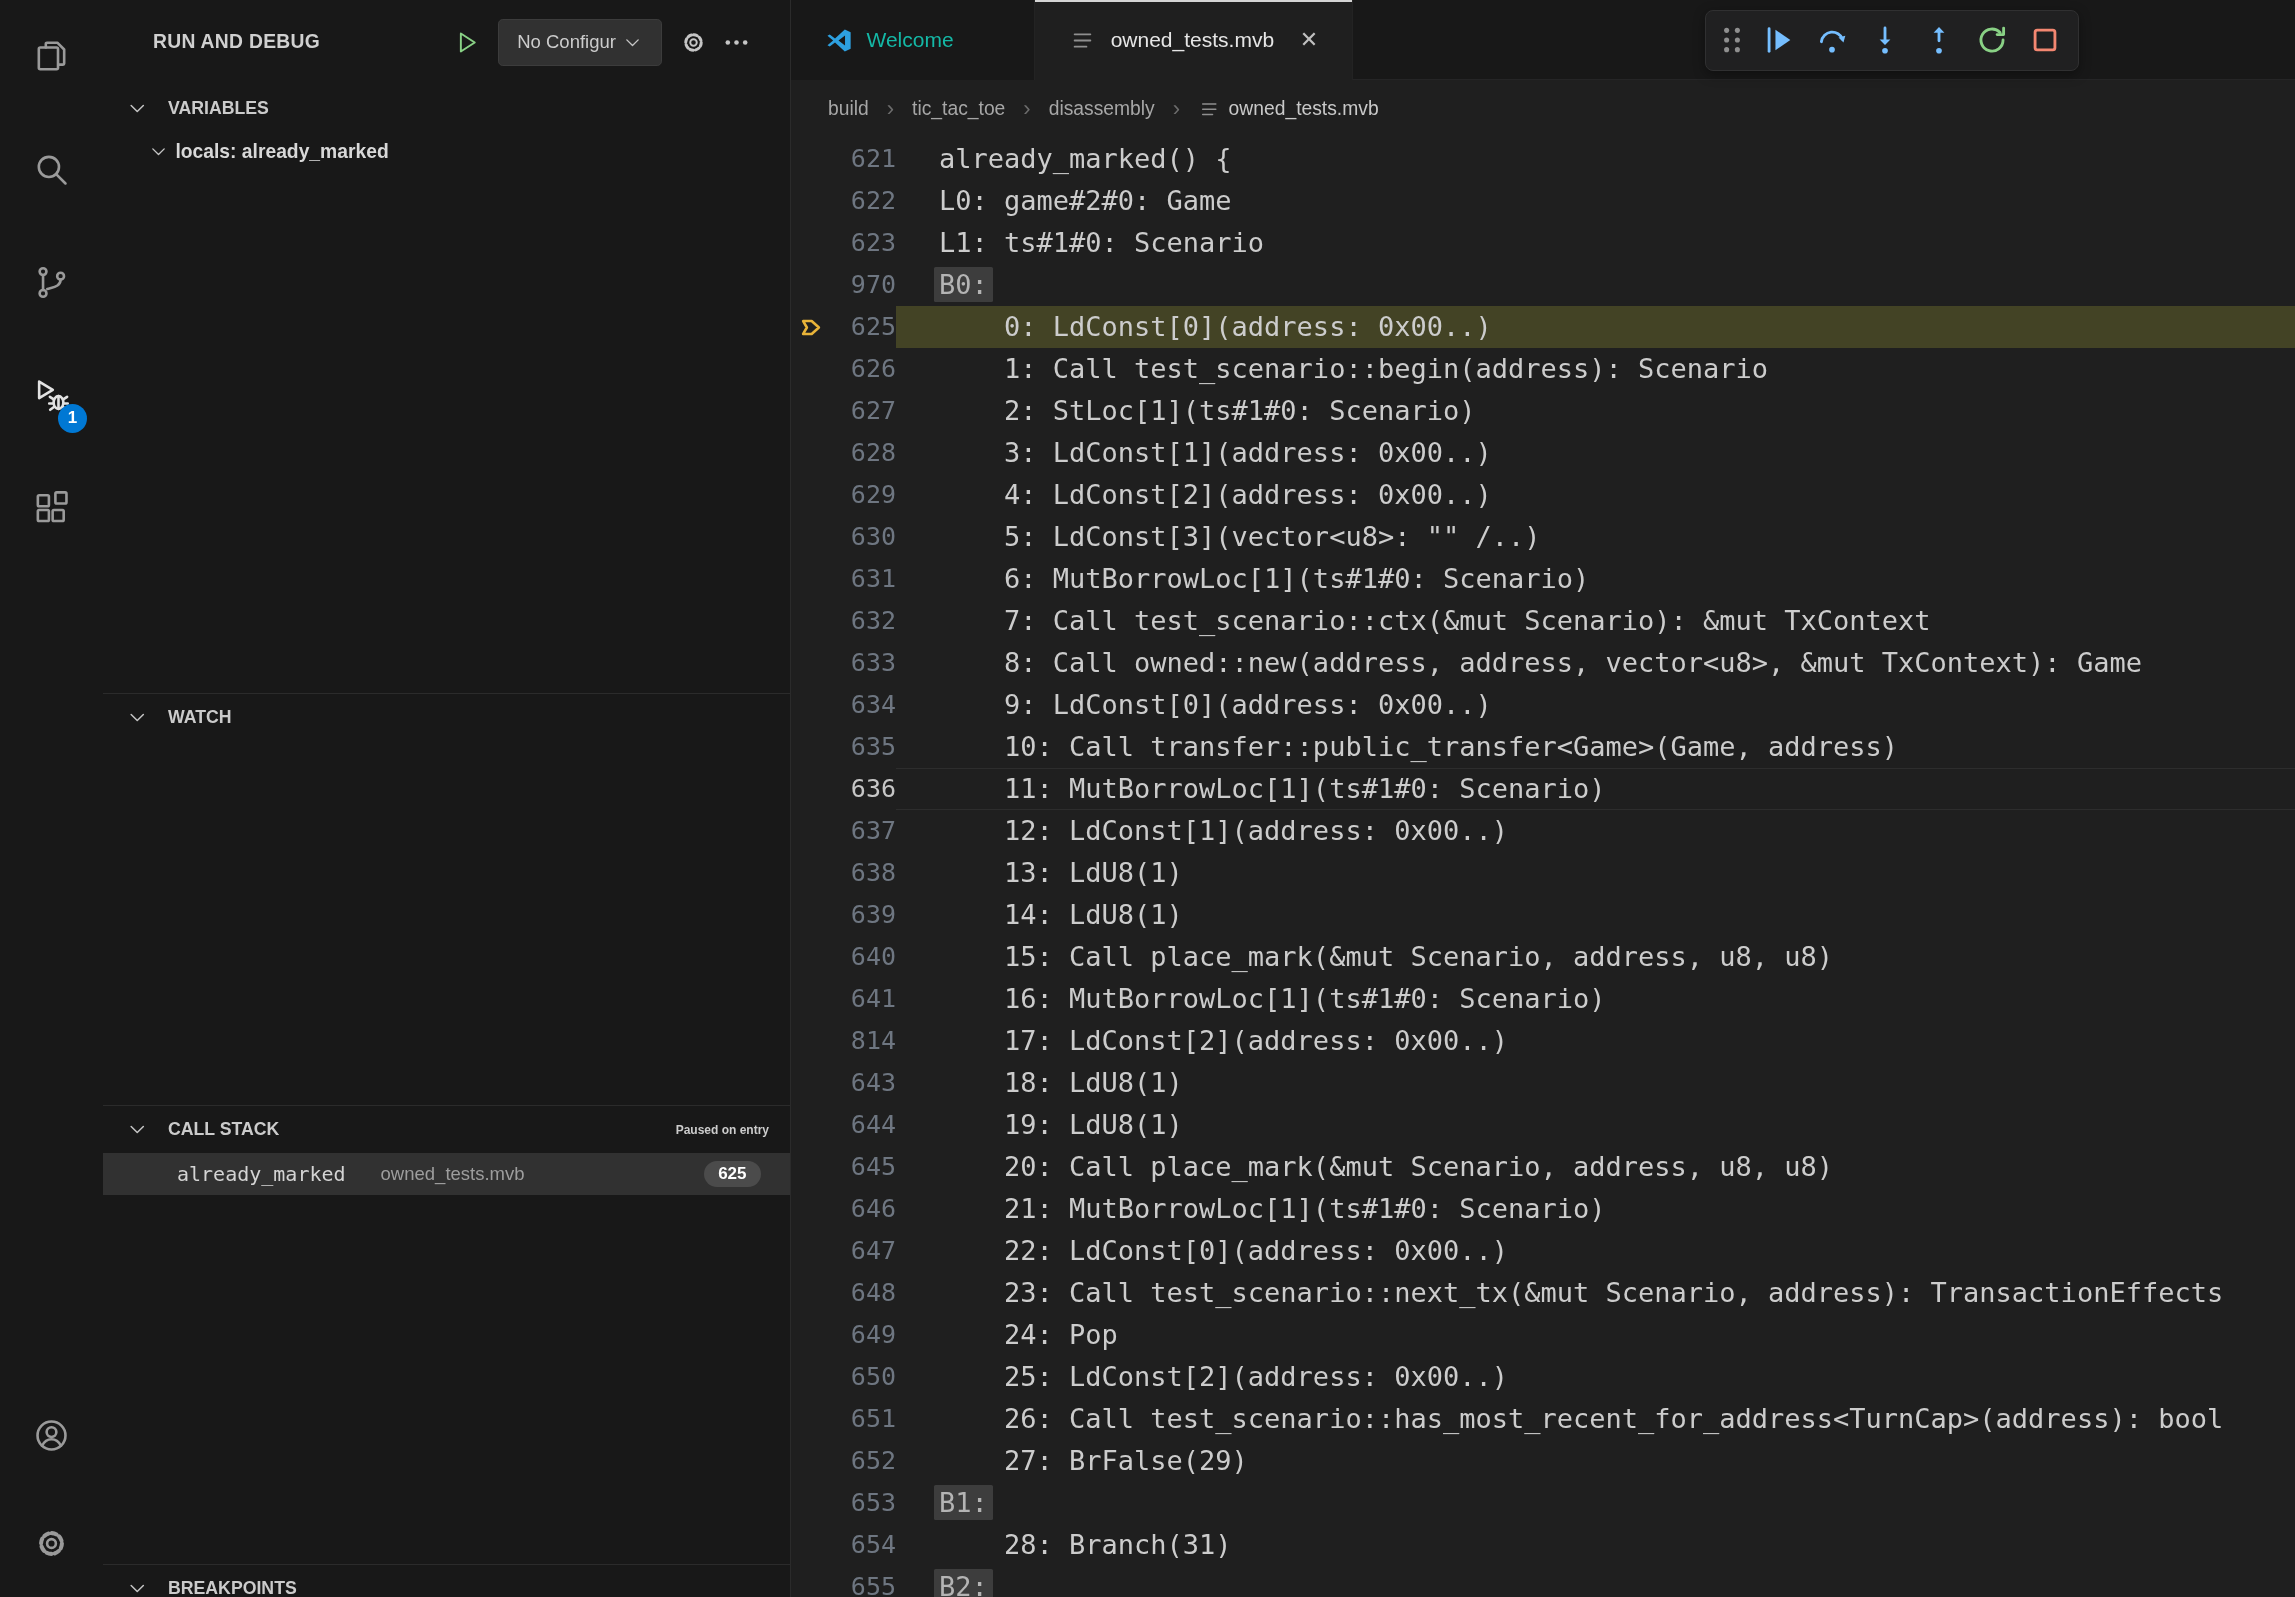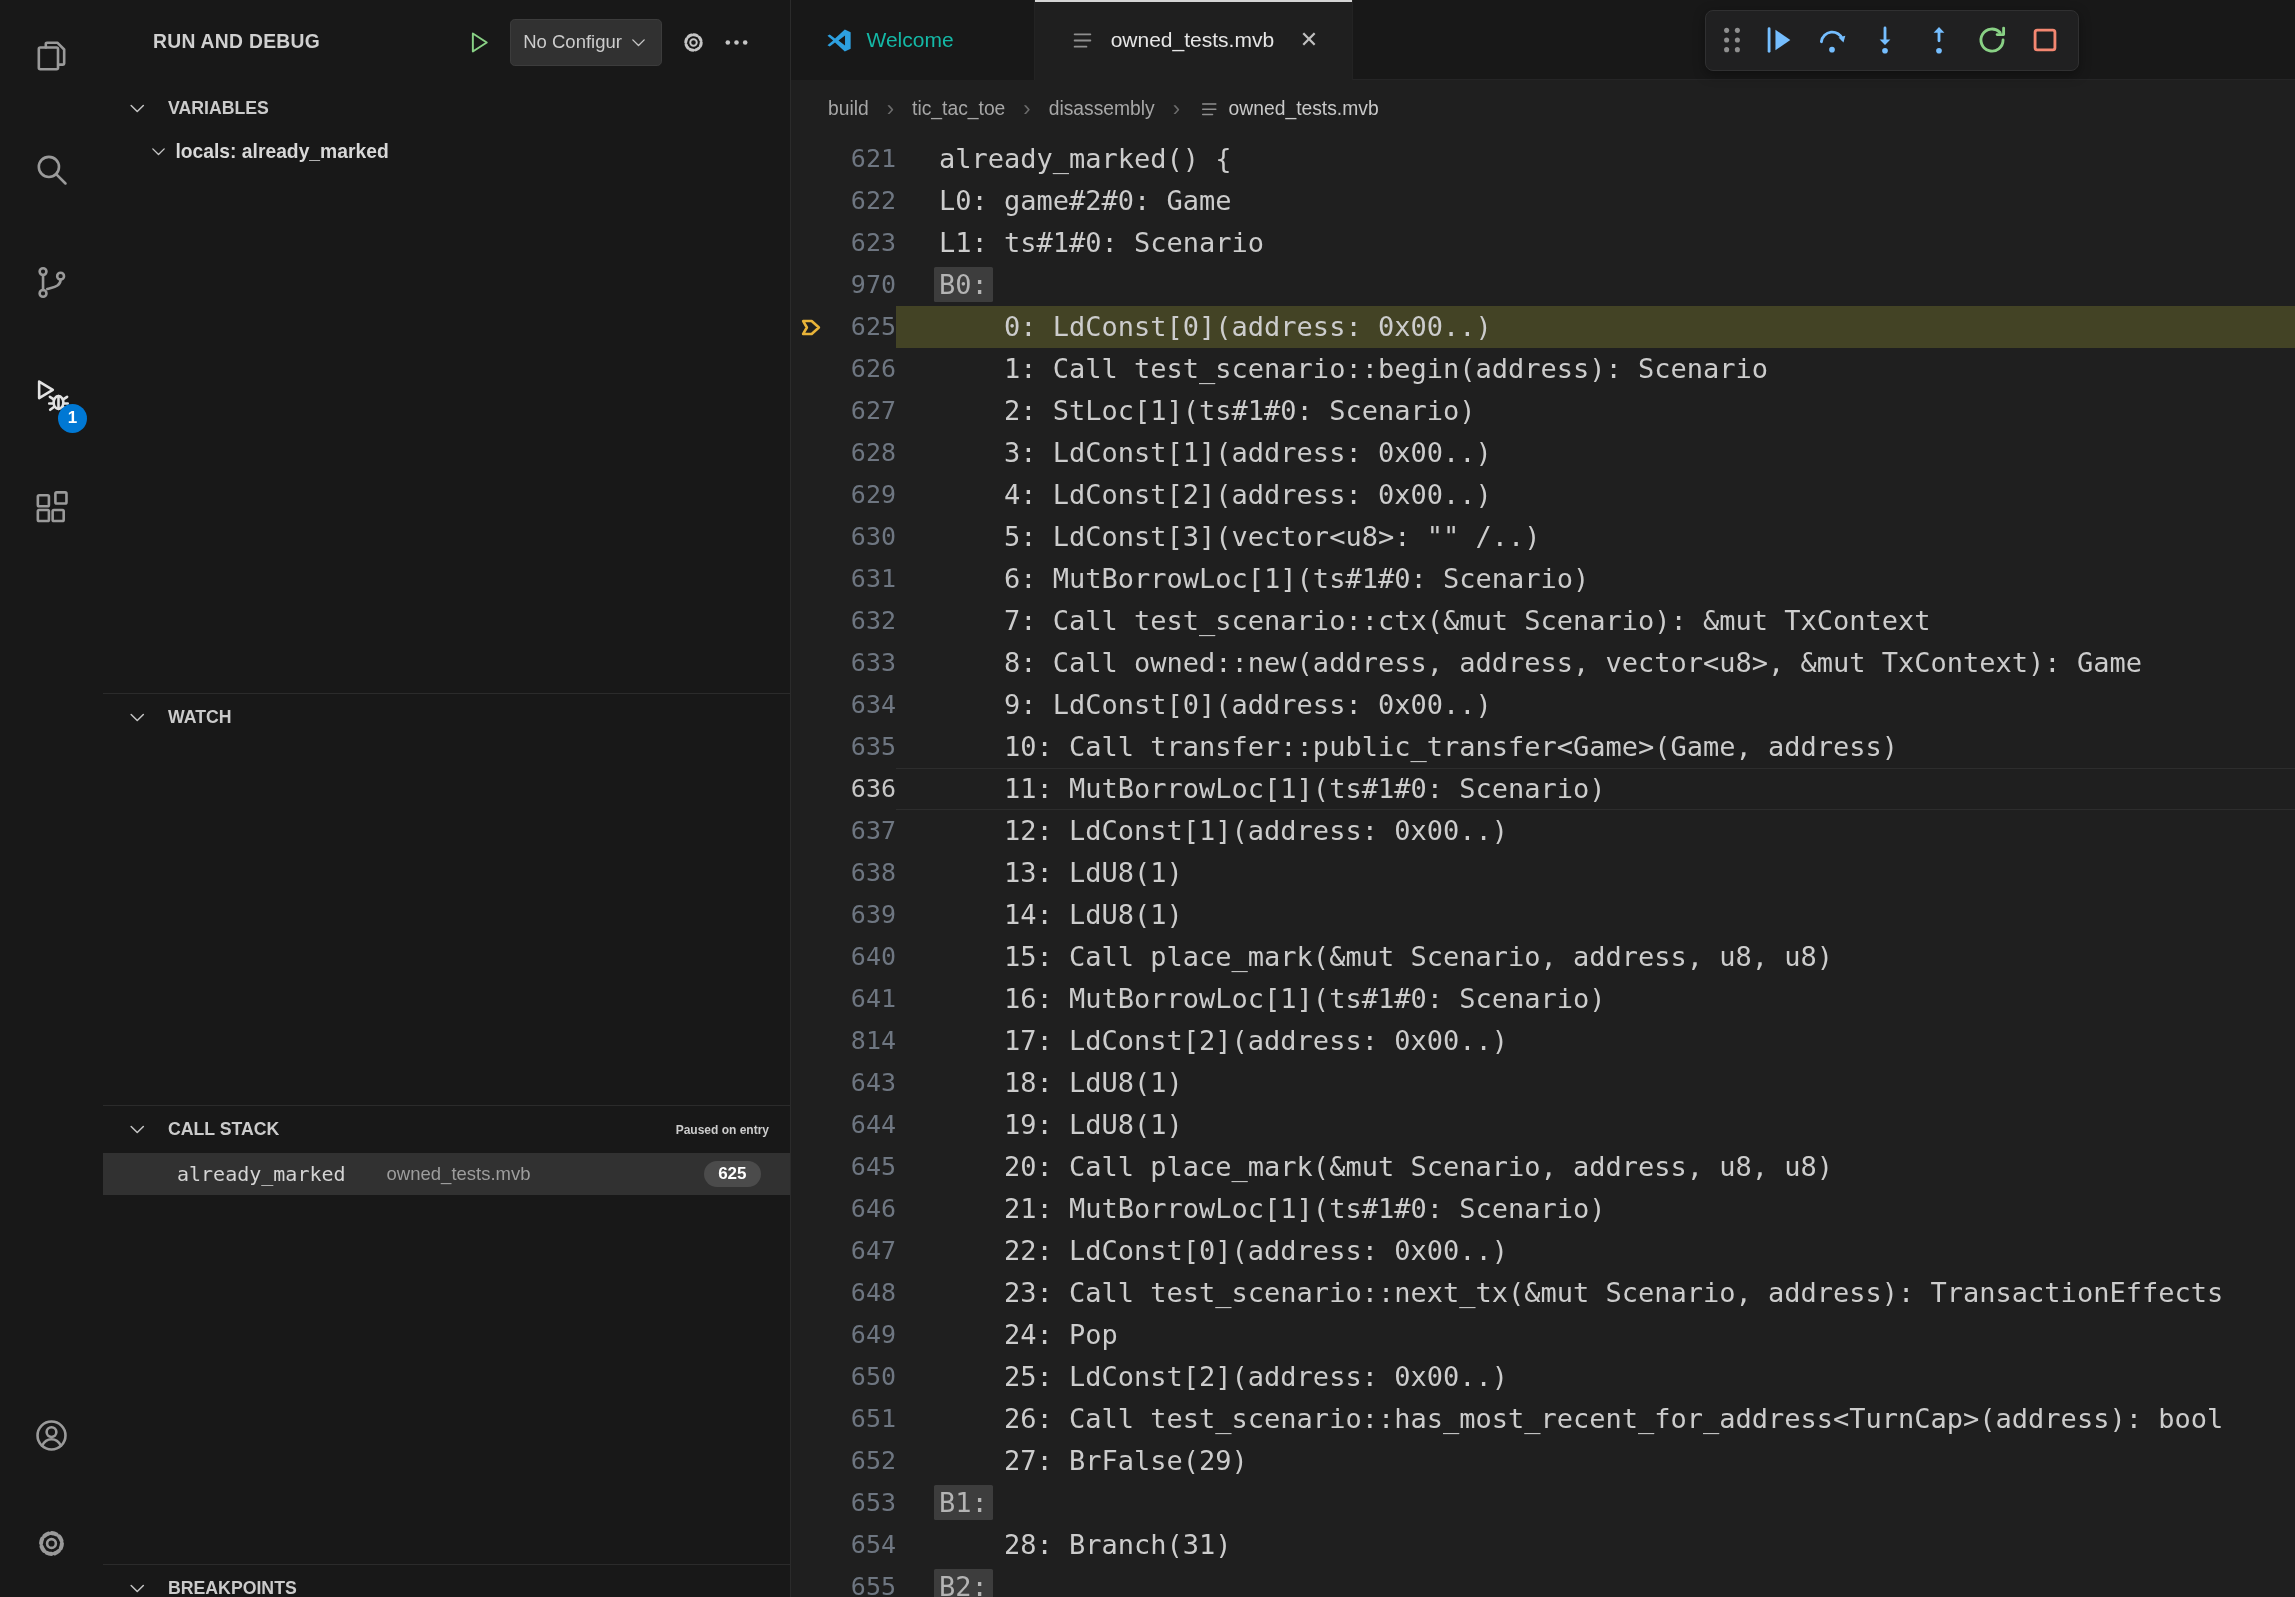--- a/index.html
+++ b/index.html
@@ -19,37 +19,37 @@
 
   
   .sidebar { width: 688px; flex: none; background: #181818; border-right: 0.8px solid #2b2b2b;
     display: flex; flex-direction: column; overflow: hidden; }
   .sidebar-header { height: 84px; flex: none; display: flex; align-items: center; padding: 0 32px 0 50px; }
   .sb-title { font-size: 19.3px; font-weight: 700; color: #d0d0d0; letter-spacing: 0.3px; white-space: nowrap; }
   .sb-ctl { display: flex; align-items: center; justify-content: center; width: 43px; height: 43px; color: #c5c5c5; }
   .sb-ctl .icn { width: 29px; height: 29px; }
   .play-ctl { color: #89d185; margin-left: auto; }
   .cfg { height: 47px; display: flex; align-items: center; gap: 6.4px; background: #313131; border: 0.8px solid #3c3c3c;
-    border-radius: 4.8px; padding: 0 12px; margin: 0 9.7px; font-size: 18.5px; color: #ccc; max-width: 191px;
+    border-radius: 4.8px; padding: 0 18px; margin: 0 9.7px; font-size: 18.5px; color: #ccc; max-width: 191px;
     overflow: hidden; white-space: nowrap; }
   .cfg .lbl { overflow: hidden; }
   .cfg .icn { width: 21px; height: 21px; flex: none; color: #c5c5c5; }
 
   .sec-head { height: 48px; flex: none; display: flex; align-items: center; gap: 20px; padding: 0 21px 0 22.5px;
     font-size: 17.7px; font-weight: 700; color: #cbcbcb; }
   .sec-head .icn { width: 22.5px; height: 22.5px; color: #c5c5c5; flex: none; }
   .bt { border-top: 0.8px solid #2b2b2b; }
   .vars-body { height: 561px; flex: none; }
   .watch-body { height: 364px; flex: none; }
   .stack-body { height: 411px; flex: none; }
   .tree-item { height: 39px; display: flex; align-items: center; gap: 6.4px; padding-left: 45px;
     font-size: 19.3px; font-weight: 700; color: #d8d8d8; }
   .tree-item .icn { width: 21px; height: 21px; color: #c5c5c5; flex: none; }
   .paused { margin-left: auto; font-size: 12px; font-weight: 600; color: #ccc; }
-  .stack-row { height: 42px; display: flex; align-items: center; background: #313131; padding: 0 29px 0 74px; gap: 6px; }
+  .stack-row { height: 42px; display: flex; align-items: center; background: #313131; padding: 0 29px 0 74px; }
   .frame-name { font-family: "DejaVu Sans Mono", "Liberation Mono", monospace; font-size: 20px; color: #d4d4d4; }
   .frame-file { margin-left: 35px; font-size: 18.5px; color: #9d9d9d; }
   .frame-line { margin-left: auto; background: #4b4b4b; border-radius: 16px; padding: 3.2px 14.5px;
     font-size: 17px; font-weight: 700; color: #fff; }
 
   
   .editor { flex: 1; display: flex; flex-direction: column; min-width: 0; background: #1f1f1f; }
   .tabbar { height: 80px; flex: none; background: #181818; position: relative; display: flex; }
   .tabbar::after { content: ""; position: absolute; left: 0; right: 0; bottom: 0; height: 0.8px; background: #252526; }
   .tabs-strip { display: flex; height: 100%; position: relative; z-index: 1; }

